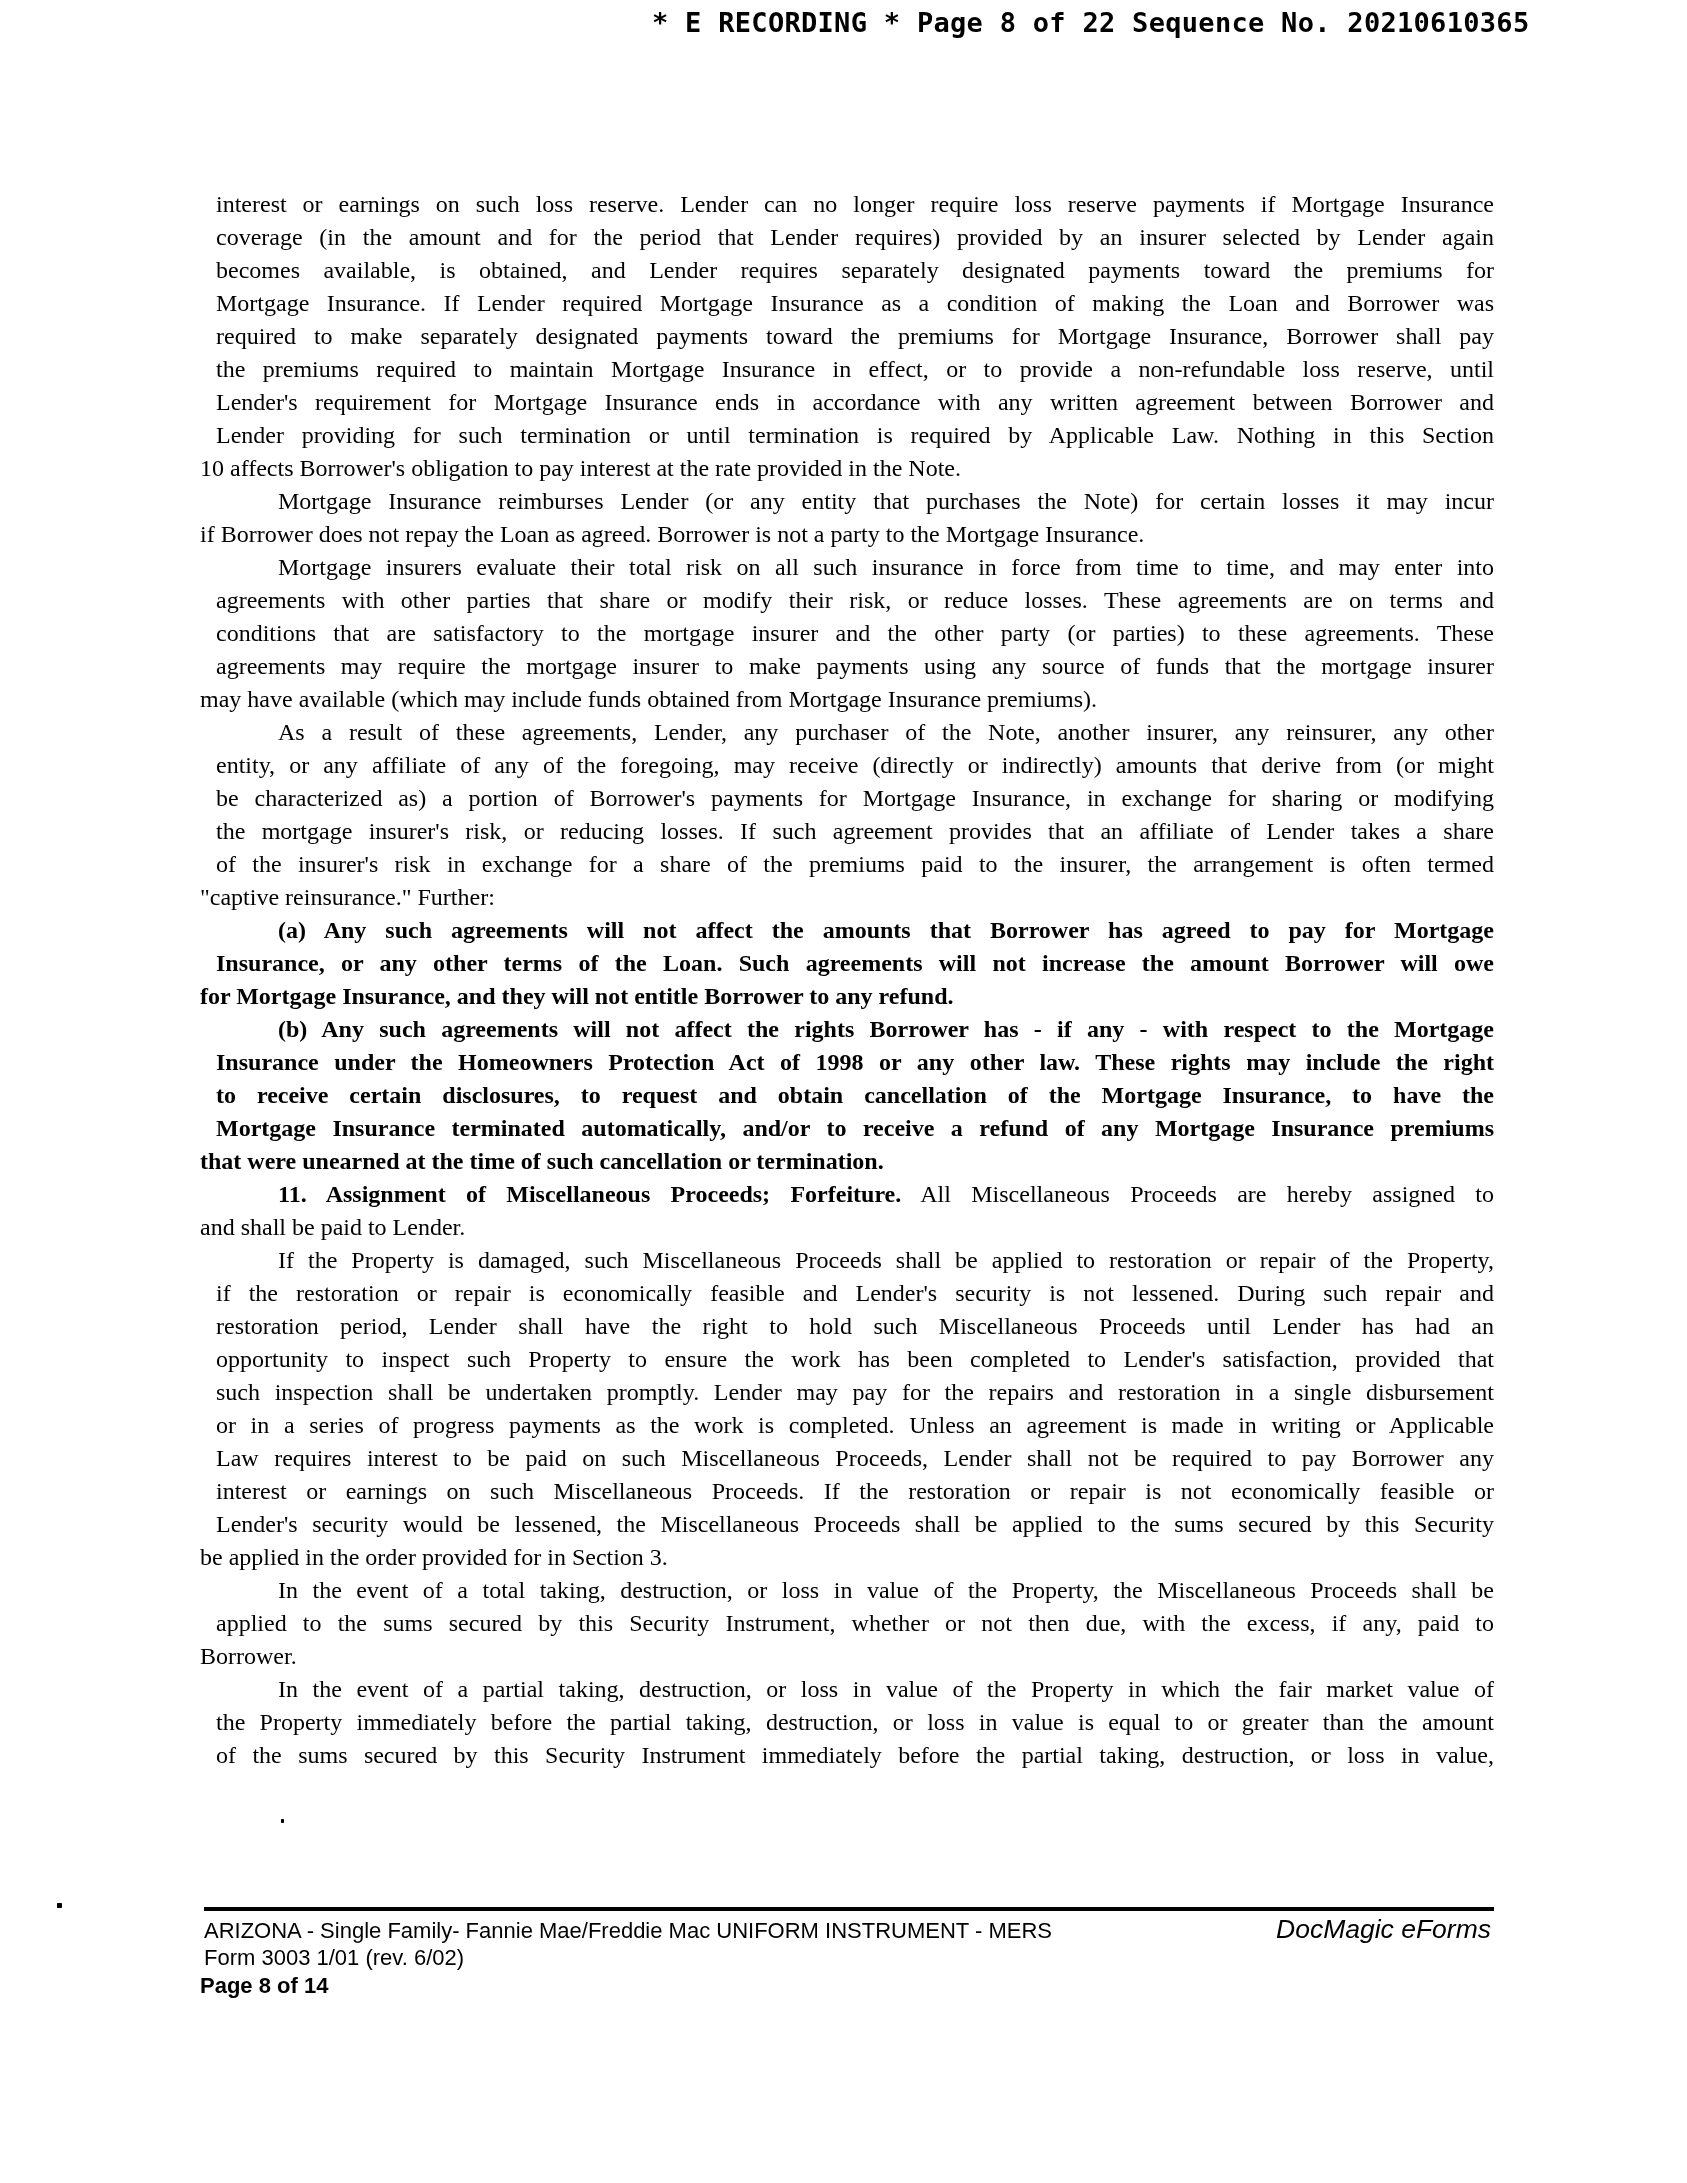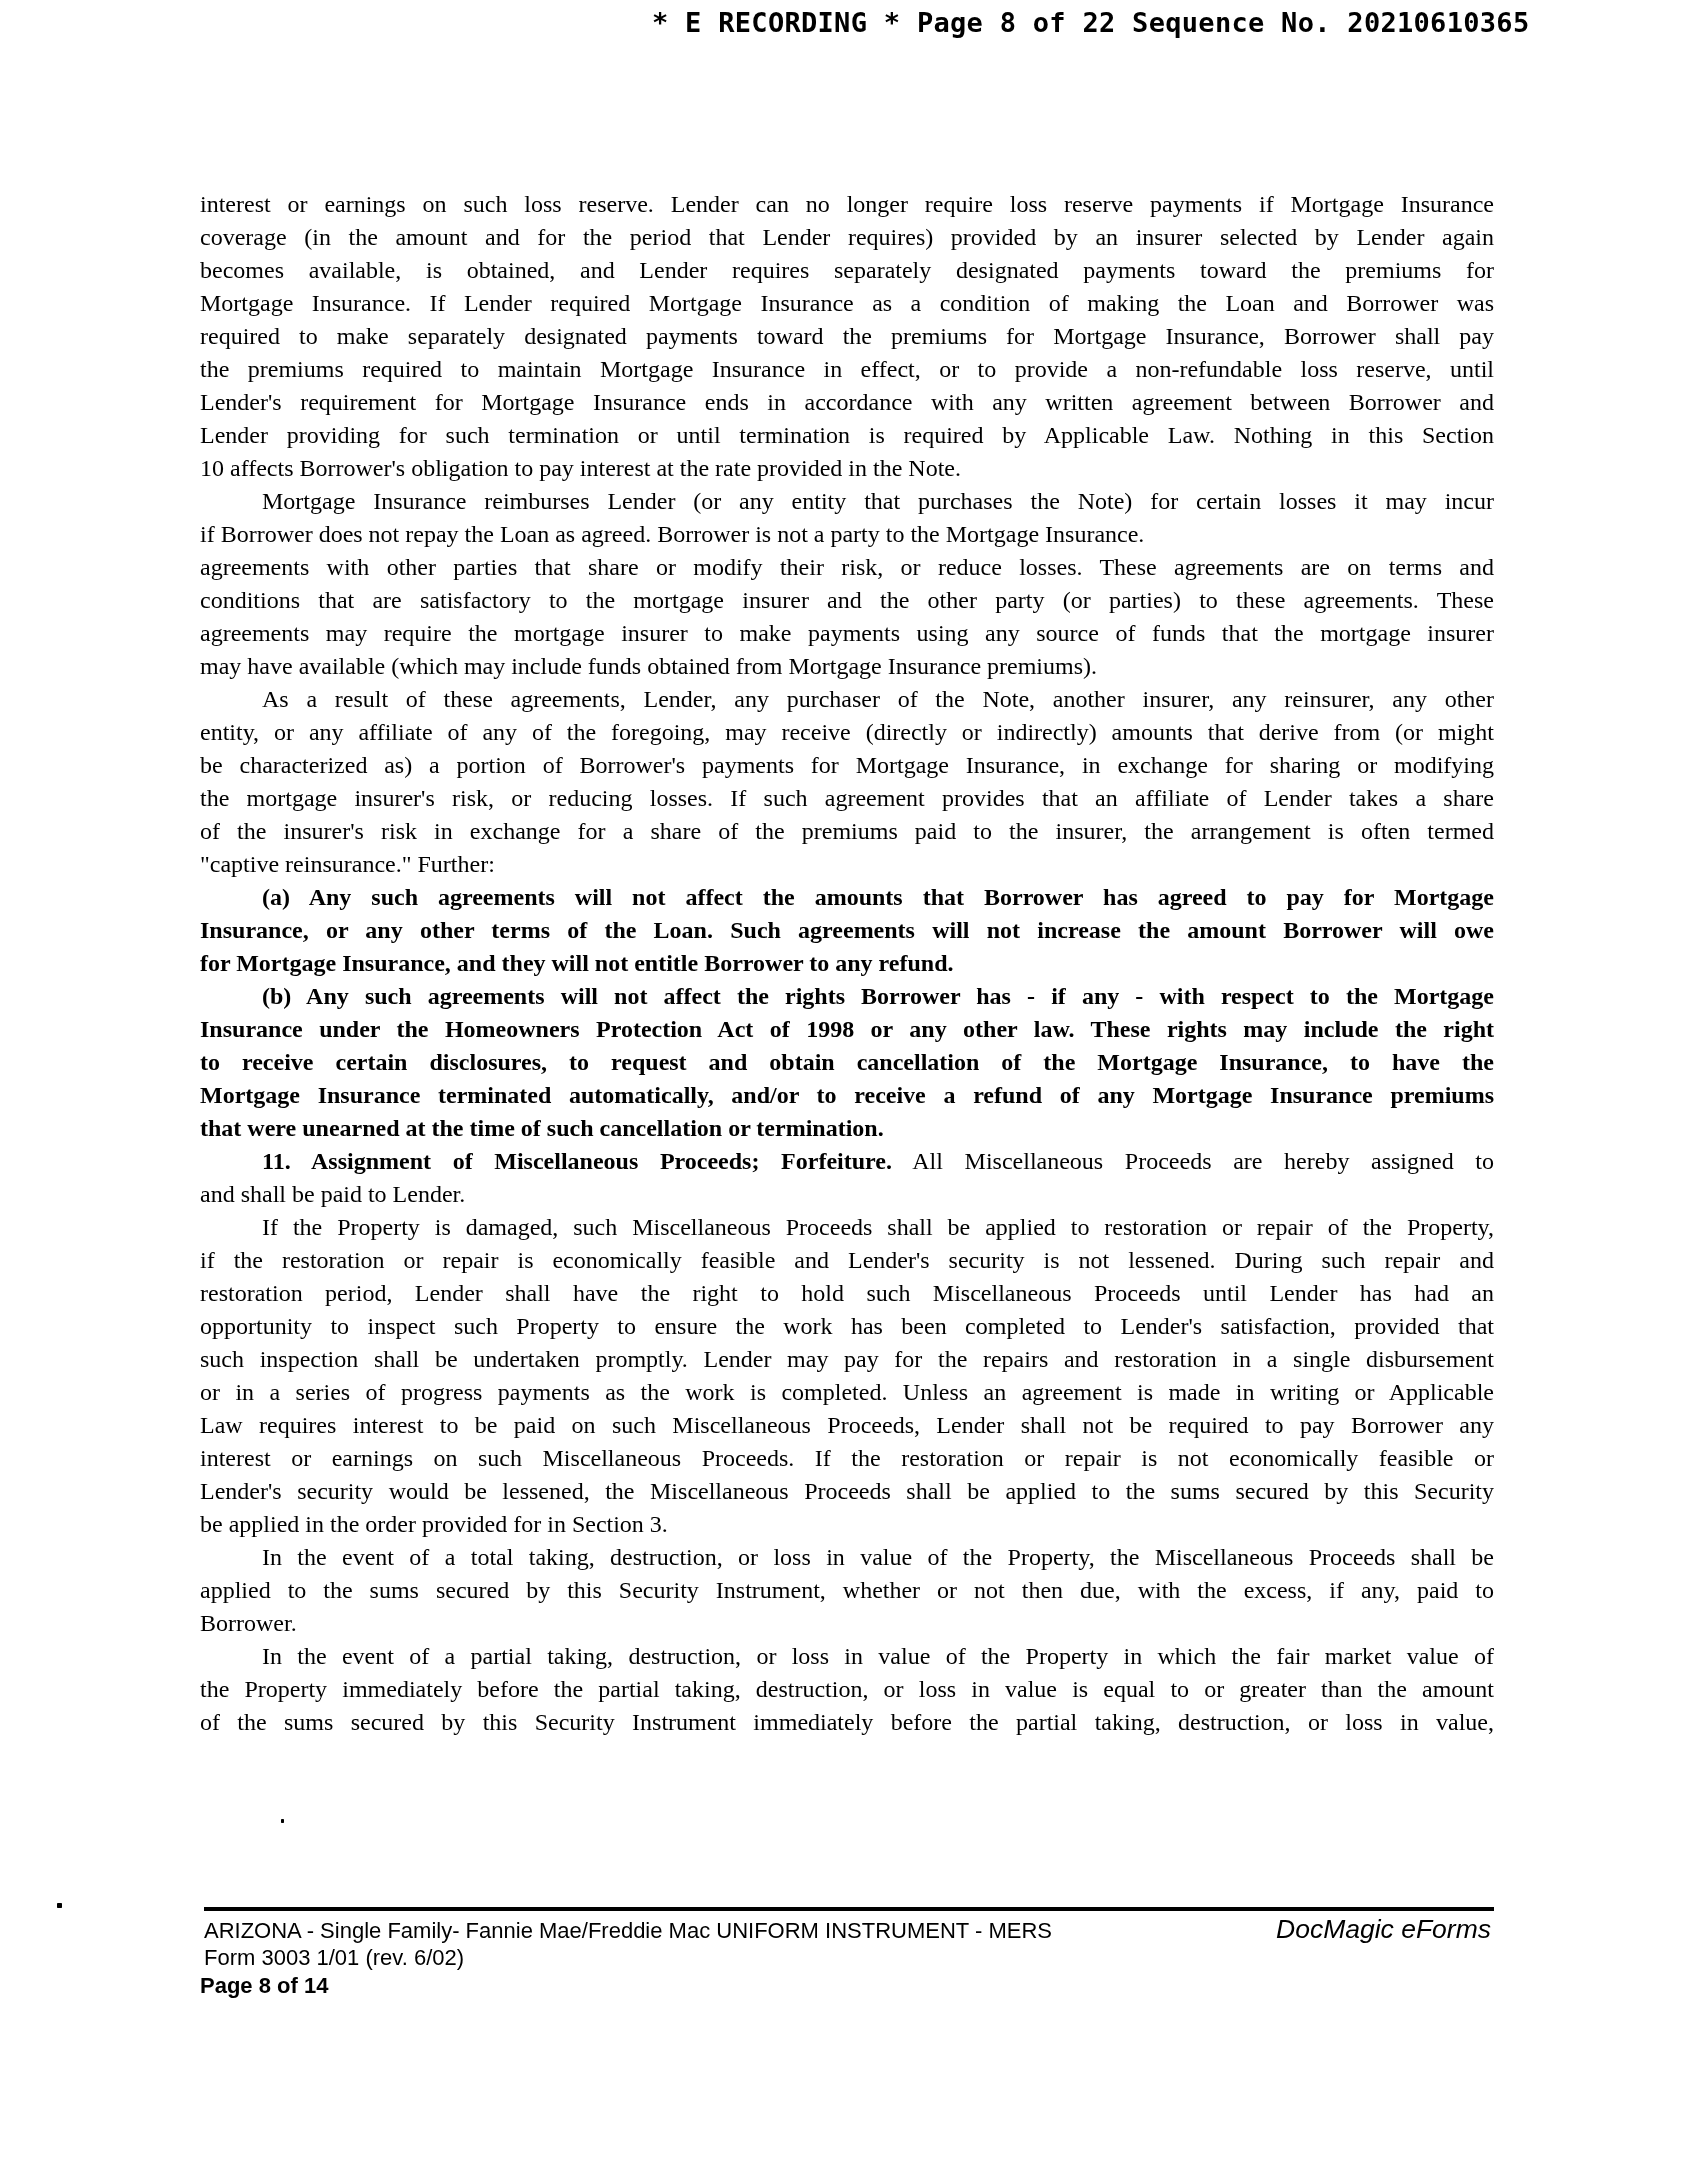--- a/index.html
+++ b/index.html
@@ -29,21 +29,21 @@
     font-family: "Liberation Serif", serif;
     font-size: 24px;
   }
   .line {
     height: 33px;
     line-height: 33px;
     overflow: hidden;
     text-align: justify;
     text-align-last: left;
   }
-  .line.just { text-align-last: justify; }
+  .line.just { text-align-last: justify; margin-left: 16px; }
   .line.indent { text-indent: 62px; }
   .bold { font-weight: bold; }
   .footer-rule {
     position: absolute;
     left: 204px;
     top: 1907px;
     width: 1290px;
     height: 4px;
     background: #000000;
   }
@@ -98,20 +98,21 @@
       <div class="line just">coverage (in the amount and for the period that Lender requires) provided by an insurer selected by Lender again</div>
       <div class="line just">becomes available, is obtained, and Lender requires separately designated payments toward the premiums for</div>
       <div class="line just">Mortgage Insurance.  If Lender required Mortgage Insurance as a condition of making the Loan and Borrower was</div>
       <div class="line just">required to make separately designated payments toward the premiums for Mortgage Insurance, Borrower shall pay</div>
       <div class="line just">the premiums required to maintain Mortgage Insurance in effect, or to provide a non-refundable loss reserve, until</div>
       <div class="line just">Lender's requirement for Mortgage Insurance ends in accordance with any written agreement between Borrower and</div>
       <div class="line just">Lender providing for such termination or until termination is required by Applicable Law.  Nothing in this Section</div>
       <div class="line">10 affects Borrower's obligation to pay interest at the rate provided in the Note.</div>
       <div class="line just indent">Mortgage Insurance reimburses Lender (or any entity that purchases the Note) for certain losses it may incur</div>
       <div class="line">if Borrower does not repay the Loan as agreed.  Borrower is not a party to the Mortgage Insurance.</div>
+      <div class="line just indent">Mortgage insurers evaluate their total risk on all such insurance in force from time to time, and may enter into</div>
       <div class="line just">agreements with other parties that share or modify their risk, or reduce losses.  These agreements are on terms and</div>
       <div class="line just">conditions that are satisfactory to the mortgage insurer and the other party (or parties) to these agreements.  These</div>
       <div class="line just">agreements may require the mortgage insurer to make payments using any source of funds that the mortgage insurer</div>
       <div class="line">may have available (which may include funds obtained from Mortgage Insurance premiums).</div>
       <div class="line just indent">As a result of these agreements, Lender, any purchaser of the Note, another insurer, any reinsurer, any other</div>
       <div class="line just">entity, or any affiliate of any of the foregoing, may receive (directly or indirectly) amounts that derive from (or might</div>
       <div class="line just">be characterized as) a portion of Borrower's payments for Mortgage Insurance, in exchange for sharing or modifying</div>
       <div class="line just">the mortgage insurer's risk, or reducing losses.  If such agreement provides that an affiliate of Lender takes a share</div>
       <div class="line just">of the insurer's risk in exchange for a share of the premiums paid to the insurer, the arrangement is often termed</div>
       <div class="line">"captive reinsurance."  Further:</div>

